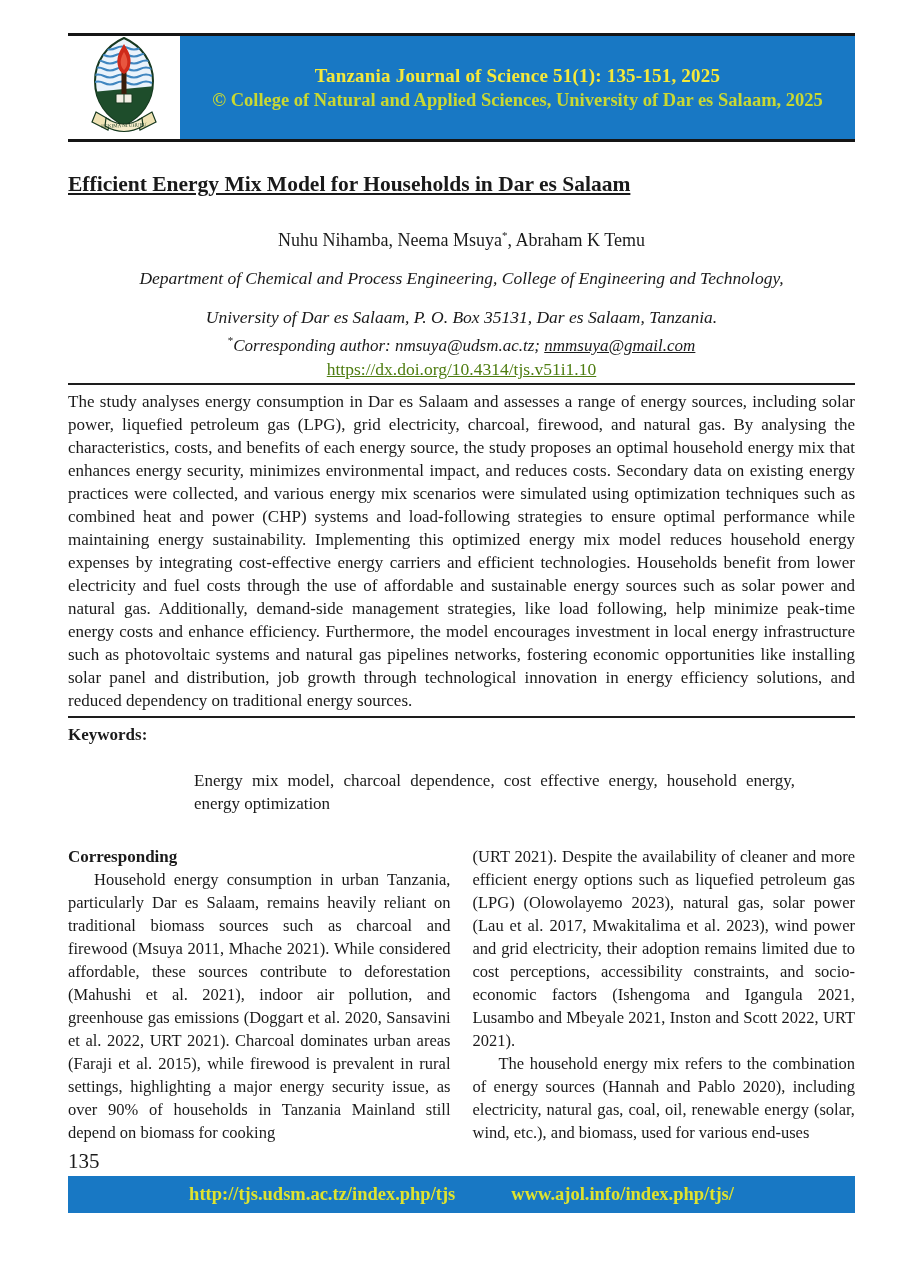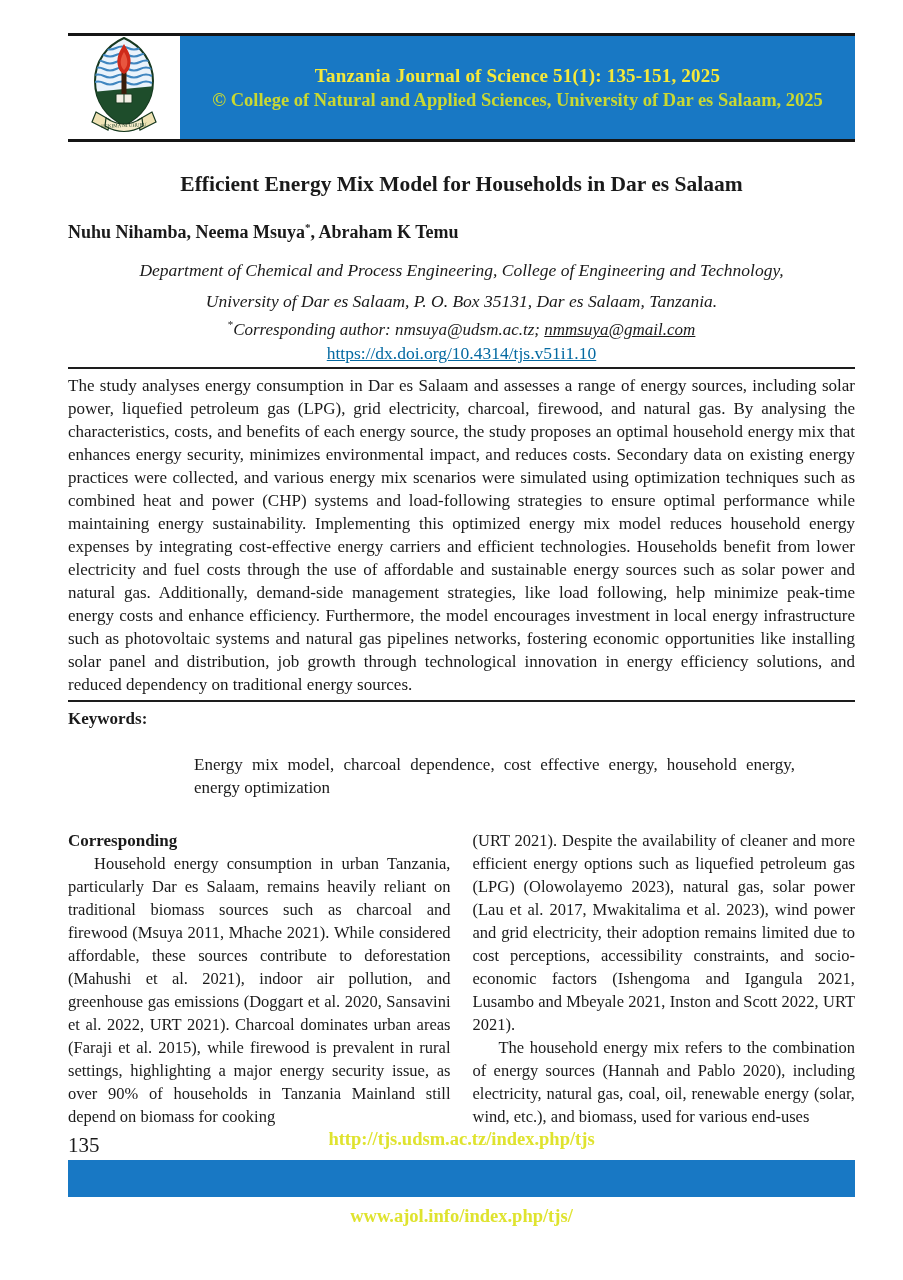--- a/index.html
+++ b/index.html
@@ -23,40 +23,40 @@
   .banner-cell{
     flex:1;background:#1878c4;display:flex;flex-direction:column;
     align-items:center;justify-content:center;text-align:center;gap:3px;
   }
   .banner-line1{color:#f5e93a;font-weight:bold;font-size:19px;letter-spacing:.2px;}
   .banner-line2{color:#c9d832;font-weight:bold;font-size:18px;}
   .banner-line3{color:#c9d832;font-weight:bold;font-size:18.5px;}
 
   
   .article-title{
-    text-align:center;font-weight:bold;font-size:21.5px;margin:30px 0 16px 0;
+    text-align:left;font-weight:bold;font-size:21.5px;margin:30px 0 16px 0;text-decoration:underline;
   }
   .authors{
-    text-align:left;font-weight:bold;font-size:18px;margin-top:24px;
+    text-align:center;font-weight:normal;font-size:18px;margin-top:32px;
   }
   .authors sup{font-size:11px;}
   .affil{
     text-align:center;font-style:italic;font-size:17.5px;line-height:23px;margin-top:16px;
   }
   .corresponding{
     text-align:center;font-style:italic;font-size:17px;line-height:23px;
   }
   .corresponding sup{font-size:11px;font-style:normal;}
   .email-underline{text-decoration:underline;color:#1a1a1a;}
   .email-plain{color:#1a1a1a;text-decoration:none;}
   .received{
     text-align:center;font-size:17.5px;line-height:24px;margin-top:2px;
   }
   .doi-row{text-align:center;font-size:17.5px;line-height:24px;}
-  .doi-row a{color:#0369a1;text-decoration:underline;}
+  .doi-row a{color:#4d7c0f;text-decoration:underline;}
 
   
   .abstract-heading{
     text-align:center;font-weight:bold;font-size:18px;margin-top:20px;
   }
   .rule{border:none;border-top:2px solid #1d1d1d;margin:2px 0 0 0;}
   .rule-thick{border:none;border-top:2.5px solid #1d1d1d;margin:4px 0 0 0;}
   .abstract-text{
     font-size:17px;line-height:23px;text-align:justify;margin:5px 0 0 0;
   }
@@ -70,21 +70,21 @@
   .columns{display:flex;gap:22px;margin-top:30px;}
   .col{flex:1;font-size:16.5px;line-height:23px;text-align:justify;}
   .section-heading{font-weight:bold;font-size:17px;margin:0 0 0 0;}
   .col p{margin:0;}
   .indent{text-indent:26px;}
 
   
   .page-number{text-align:left;font-size:21px;margin-top:5px;}
   .footer-band{
     margin-top:2px;height:37px;background:#1878c4;
-    display:flex;align-items:center;justify-content:center;gap:56px;flex-direction:column;
+    display:flex;align-items:center;justify-content:center;gap:56px;
   }
   .footer-band a{
     color:#dfe32e;font-weight:bold;font-size:18.5px;text-decoration:none;
   }
 </style>
 </head>
 <body>
 
 <div class="page">
   <div class="content">
@@ -133,21 +133,21 @@
         <div class="banner-line1">Tanzania Journal of Science 51(1): 135-151, 2025</div>
         <div class="banner-line3">© College of Natural and Applied Sciences, University of Dar es Salaam, 2025</div>
       </div>
     </div>
 
     <h1 class="article-title">Efficient Energy Mix Model for Households in Dar es Salaam</h1>
 
     <div class="authors"><span>Nuhu Nihamba, Neema Msuya</span><sup>*</sup><span>, Abraham K Temu</span></div>
 
     <div class="affil">Department of Chemical and Process Engineering, College of Engineering and Technology,</div>
-    <div class="affil" style="margin-top:8px;">University of Dar es Salaam, P. O. Box 35131, Dar es Salaam, Tanzania.</div>
+    <div class="affil" style="margin-top:16px;">University of Dar es Salaam, P. O. Box 35131, Dar es Salaam, Tanzania.</div>
 
     <div class="corresponding"><sup>*</sup><span>Corresponding author:</span>&nbsp;<a class="email-plain" href="#">nmsuya@udsm.ac.tz;</a>&nbsp;<a class="email-underline" href="#">nmmsuya@gmail.com</a></div>
 
 
     <div class="doi-row"><a href="#">https://dx.doi.org/10.4314/tjs.v51i1.10</a></div>
 
     <hr class="rule">
     <p class="abstract-text">The study analyses energy consumption in Dar es Salaam and assesses a range of energy sources, including solar power, liquefied petroleum gas (LPG), grid electricity, charcoal, firewood, and natural gas. By analysing the characteristics, costs, and benefits of each energy source, the study proposes an optimal household energy mix that enhances energy security, minimizes environmental impact, and reduces costs. Secondary data on existing energy practices were collected, and various energy mix scenarios were simulated using optimization techniques such as combined heat and power (CHP) systems and load-following strategies to ensure optimal performance while maintaining energy sustainability. Implementing this optimized energy mix model reduces household energy expenses by integrating cost-effective energy carriers and efficient technologies. Households benefit from lower electricity and fuel costs through the use of affordable and sustainable energy sources such as solar power and natural gas. Additionally, demand-side management strategies, like load following, help minimize peak-time energy costs and enhance efficiency. Furthermore, the model encourages investment in local energy infrastructure such as photovoltaic systems and natural gas pipelines networks, fostering economic opportunities like installing solar panel and distribution, job growth through technological innovation in energy efficiency solutions, and reduced dependency on traditional energy sources.</p>
     <hr class="rule-thick">
 

